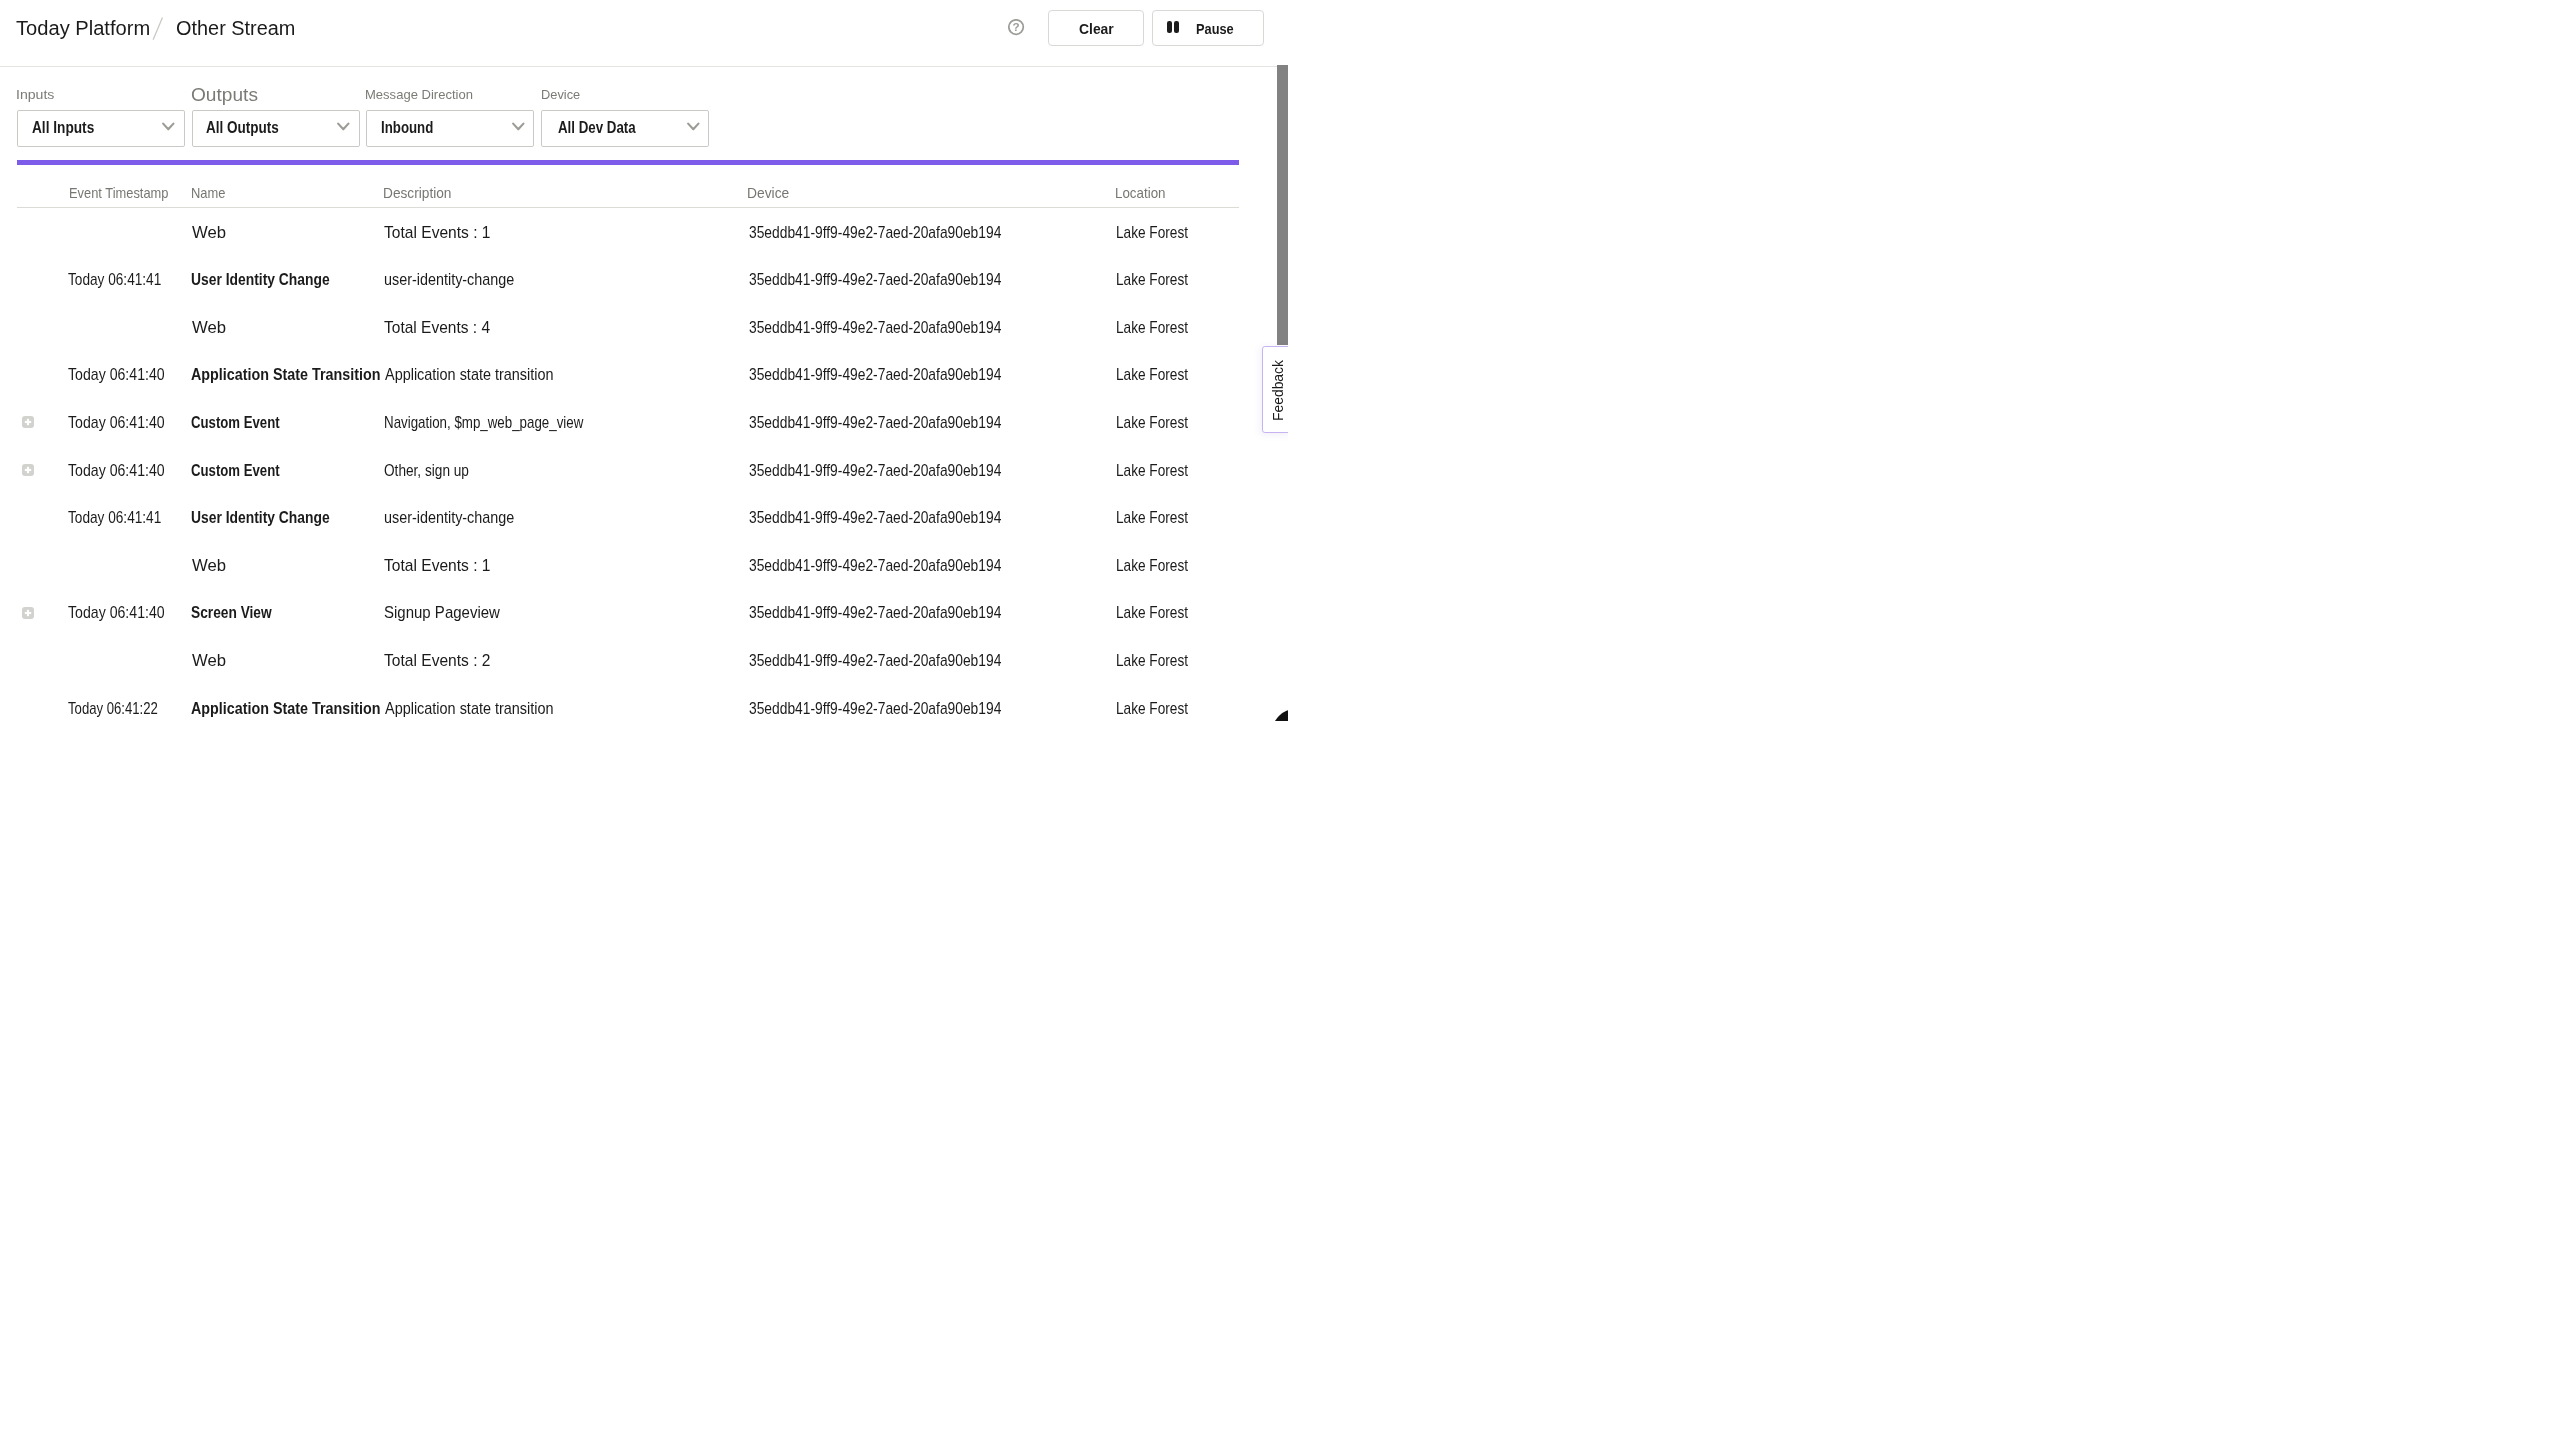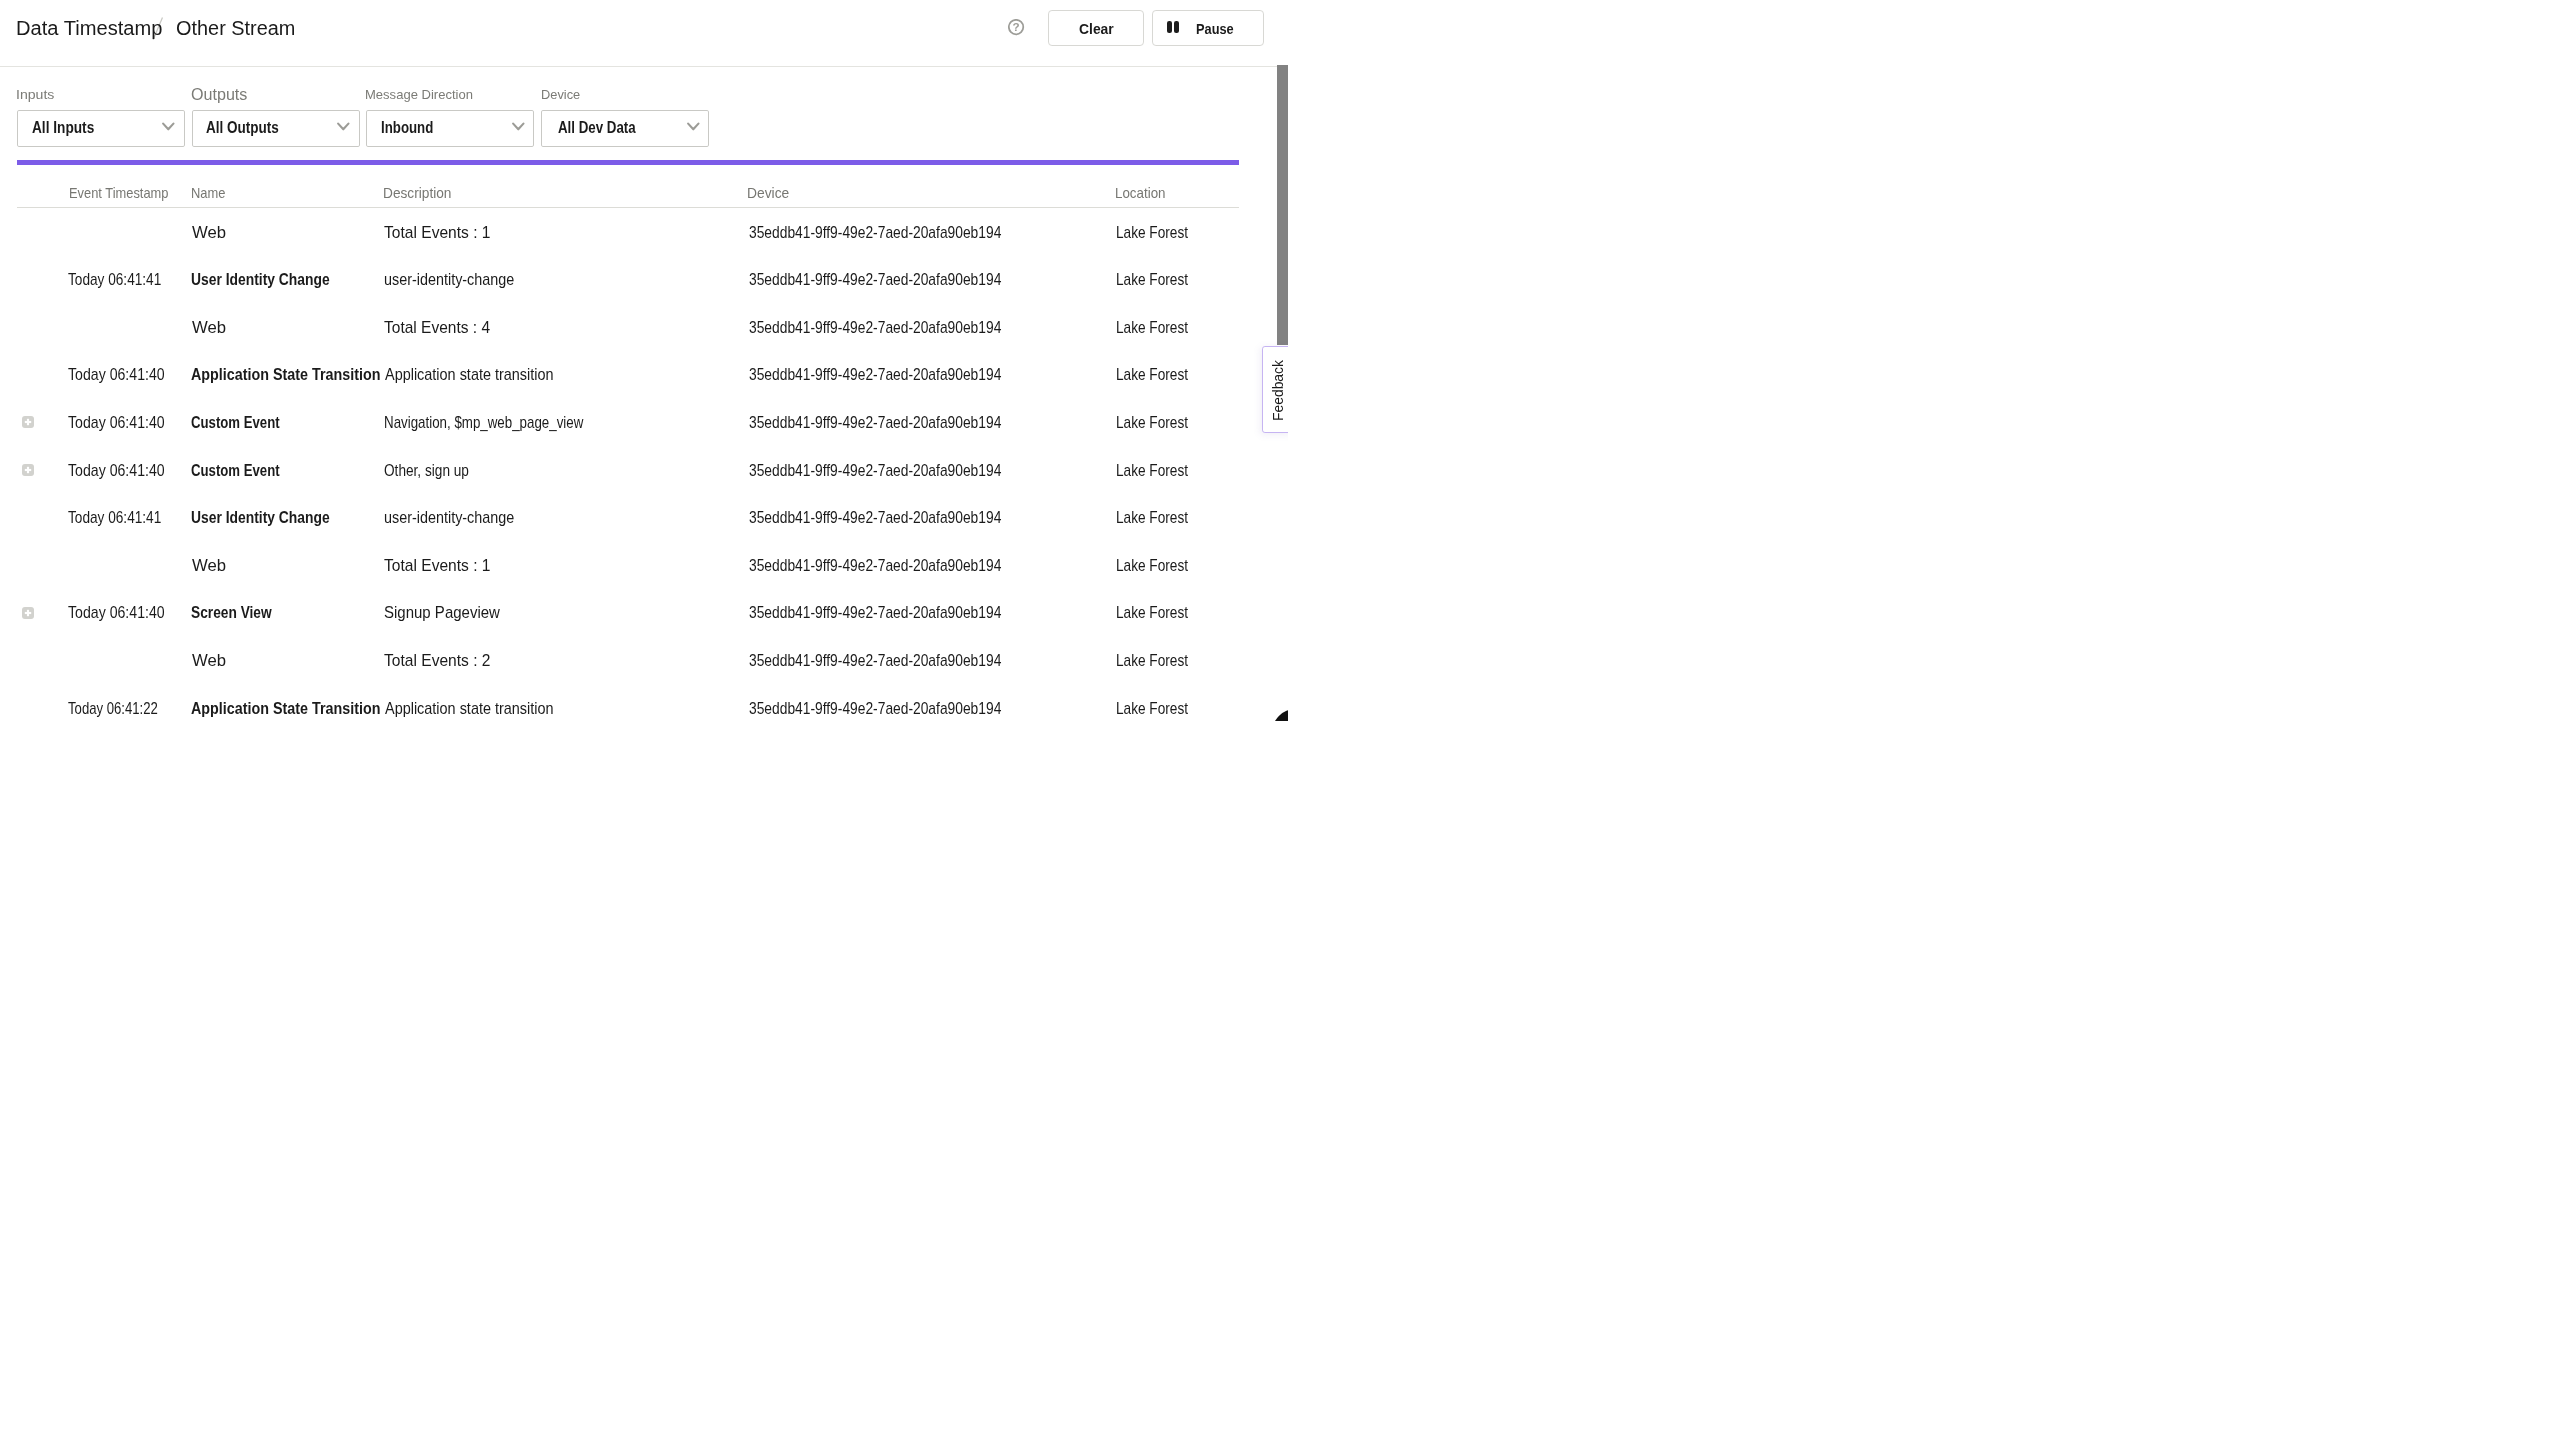--- a/index.html
+++ b/index.html
@@ -48,26 +48,26 @@
     </svg>
 <svg class="abs" style="left:22px;top:607px" width="12" height="12" viewBox="0 0 12.4 12.4">
       <rect width="12.4" height="12.4" rx="3" fill="#d2d2ce"></rect>
       <rect x="5.1" y="2.9" width="2.2" height="6.6" fill="#fff"></rect>
       <rect x="2.9" y="5.1" width="6.6" height="2.2" fill="#fff"></rect>
     </svg>
 <div class="abs" style="left:1277px;top:65px;width:10.7px;height:280px;background:#828282"></div>
 <div class="abs" style="left:1262px;top:346px;width:30px;height:87px;border:1.2px solid #c6b4f2;border-radius:2.9px;background:#fff;box-shadow:-1.9px 1.9px 7.8px rgba(120,100,180,0.10)"></div>
 <div class="abs" style="left:1180px;top:379px;width:194px;height:23px;display:flex;align-items:center;justify-content:center;transform:rotate(-90deg) scaleX(0.8960);font-size:15.5px;color:#1b1b1b;white-space:pre">Feedback</div>
 <div class="abs" style="left:1272px;top:709px;width:47px;height:47px;border-radius:50%;background:#111"></div>
-<div class="t" id="title" style="left:16px;top:17.3px;font-size:20px;color:#1b1b1b;transform:scaleX(1.0060);">Data Timestamp</div>
+<div class="t" id="title" style="left:16px;top:17.3px;font-size:20px;color:#1b1b1b;transform:scaleX(1.0060);">Today Platform</div>
 <div class="t" id="crumb" style="left:176px;top:17.3px;font-size:20px;color:#1b1b1b;transform:scaleX(0.9946);">Other Stream</div>
 <div class="t" id="clear" style="left:1079px;top:17.4px;font-size:15.5px;color:#1b1b1b;font-weight:700;transform:scaleX(0.8957);">Clear</div>
 <div class="t" id="pause" style="left:1196px;top:17.4px;font-size:15.5px;color:#1b1b1b;font-weight:700;transform:scaleX(0.8254);">Pause</div>
 <div class="t" id="lab1" style="left:16px;top:83px;font-size:13.6px;color:#7b7b76;transform:scaleX(1.0374);">Inputs</div>
-<div class="t" id="lab2" style="left:191px;top:83px;font-size:16px;color:#7b7b76;transform:scaleX(1.0062);">Outputs</div>
+<div class="t" id="lab2" style="left:191px;top:83px;font-size:19px;color:#7b7b76;transform:scaleX(1.0062);">Outputs</div>
 <div class="t" id="lab3" style="left:365px;top:83px;font-size:13.6px;color:#7b7b76;transform:scaleX(0.9586);">Message Direction</div>
 <div class="t" id="lab4" style="left:541px;top:83px;font-size:13.6px;color:#7b7b76;transform:scaleX(0.9424);">Device</div>
 <div class="t" id="val1" style="left:32px;top:116px;font-size:16px;color:#1b1b1b;font-weight:700;transform:scaleX(0.8540);">All Inputs</div>
 <div class="t" id="val2" style="left:206px;top:116px;font-size:16px;color:#1b1b1b;font-weight:700;transform:scaleX(0.8451);">All Outputs</div>
 <div class="t" id="val3" style="left:381px;top:116px;font-size:16px;color:#1b1b1b;font-weight:700;transform:scaleX(0.8290);">Inbound</div>
 <div class="t" id="val4" style="left:558px;top:116px;font-size:16px;color:#1b1b1b;font-weight:700;transform:scaleX(0.8319);">All Dev Data</div>
 <div class="t" id="h1" style="left:69px;top:181px;font-size:15px;color:#777772;transform:scaleX(0.8583);">Event Timestamp</div>
 <div class="t" id="h2" style="left:191px;top:181px;font-size:15px;color:#777772;transform:scaleX(0.8613);">Name</div>
 <div class="t" id="h3" style="left:383px;top:181px;font-size:15px;color:#777772;transform:scaleX(0.9124);">Description</div>
 <div class="t" id="h4" style="left:747px;top:181px;font-size:15px;color:#777772;transform:scaleX(0.9224);">Device</div>

